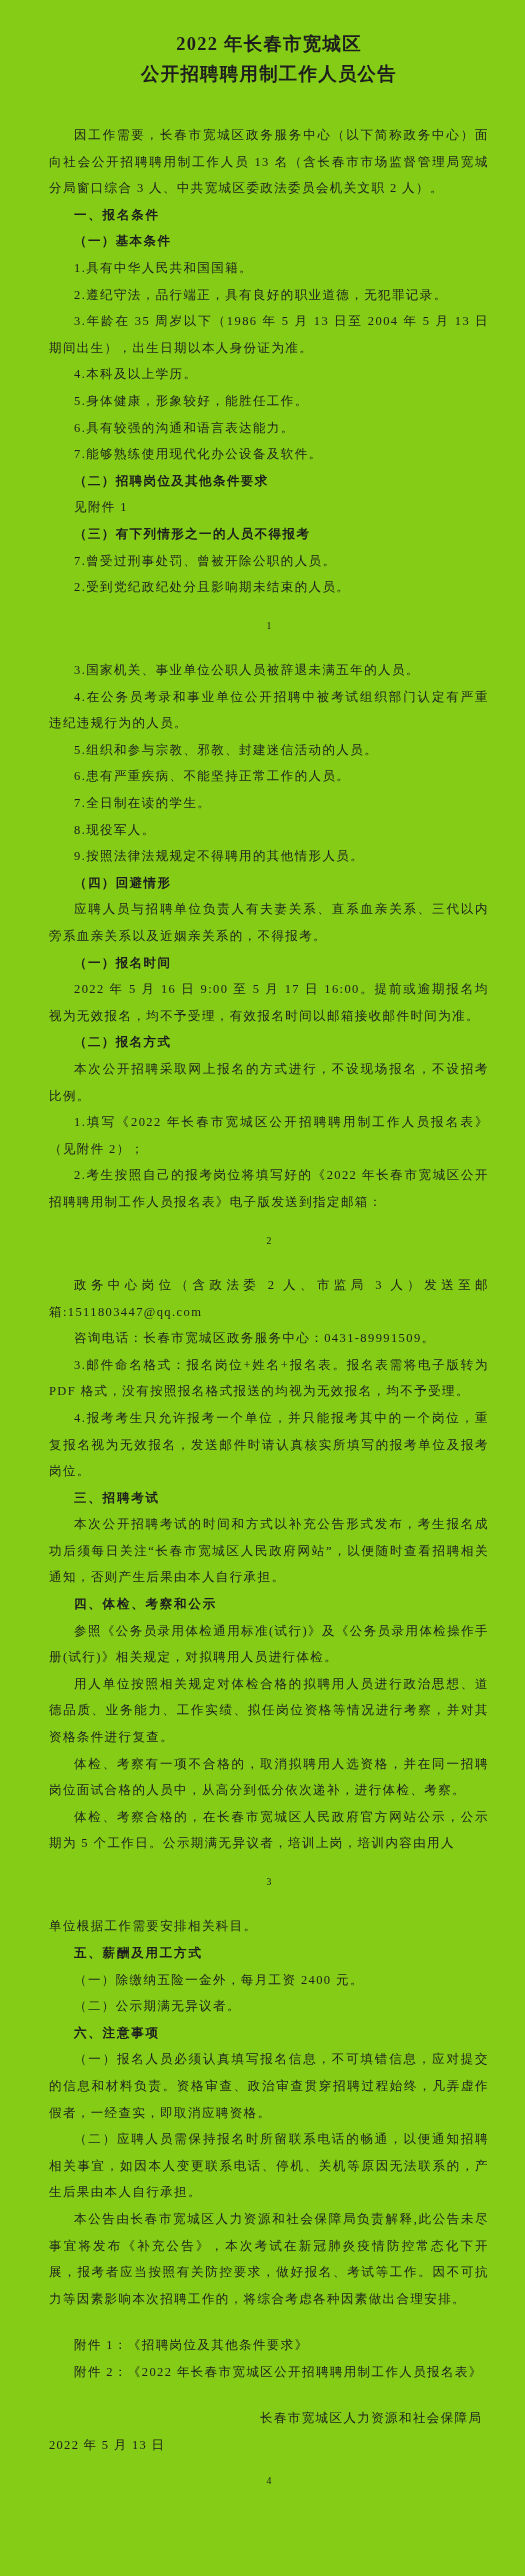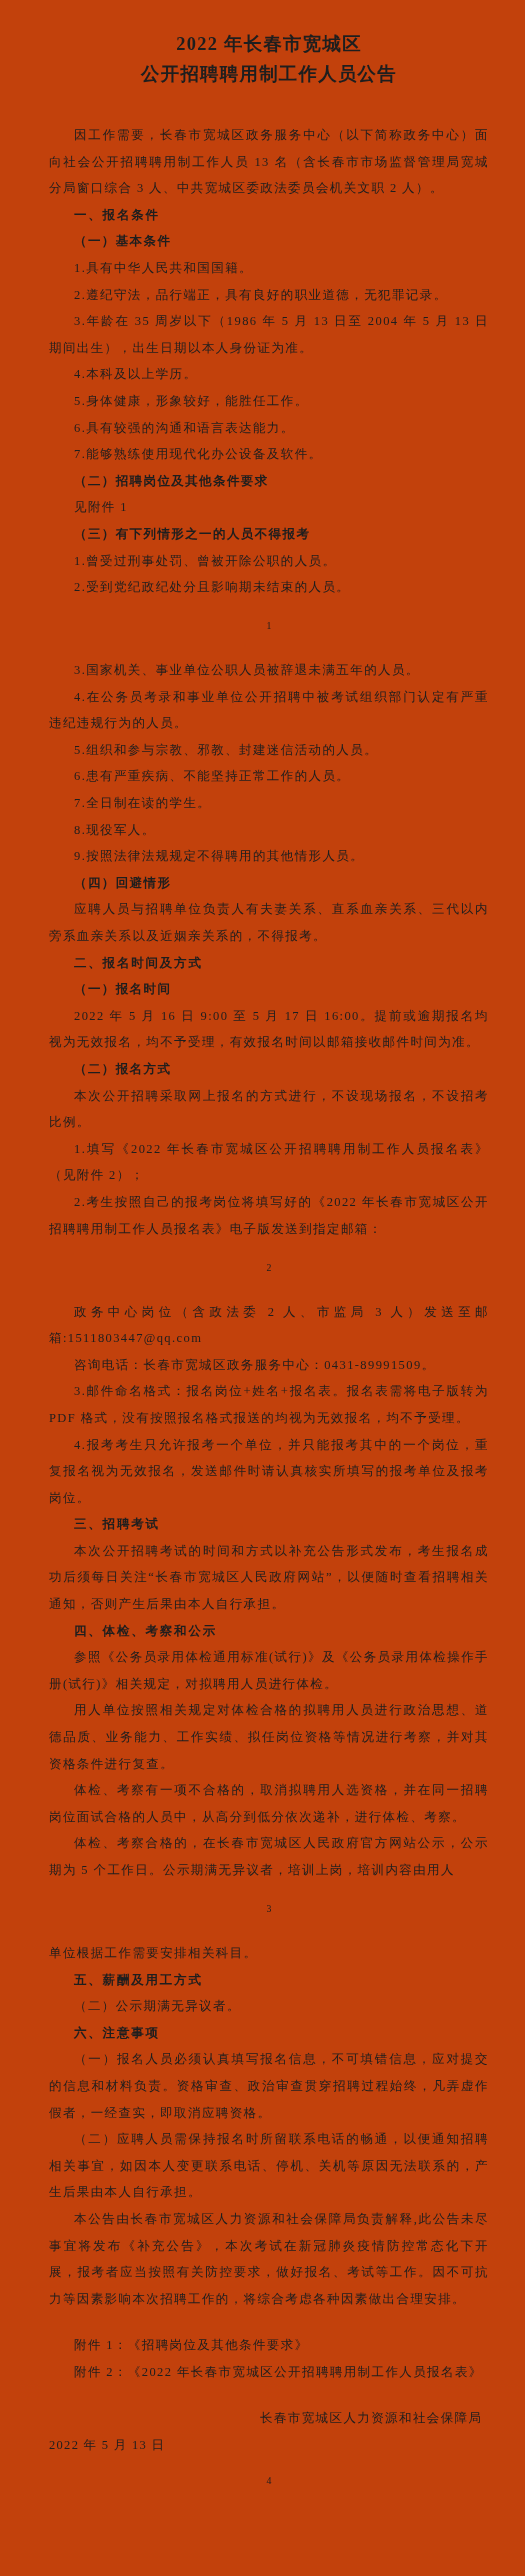--- a/index.html
+++ b/index.html
@@ -1,21 +1,21 @@
 <!DOCTYPE html>
 <html lang="zh" style="font-size:10.5px"><head>
 <meta charset="utf-8">
 <style>
   html, body { margin: 0; padding: 0; background: #ffffff; }
   .page {
     position: relative;
     width: 525px;
     min-height: 2576px;
     margin: 0 auto;
-    background: #c2410c;
+    background: #84cc16;
     color: #1e1e1e;
     box-sizing: border-box;
     padding: 29px 36px 18.4px 49px;
     font-family: "Liberation Serif", "DejaVu Serif", serif;
   }
   .title {
     text-align: center;
     font-size: 18.4px;
     font-weight: 700;
     line-height: 30px;
@@ -78,33 +78,32 @@
       <div class="block para">1.具有中华人民共和国国籍。</div>
       <div class="block para">2.遵纪守法，品行端正，具有良好的职业道德，无犯罪记录。</div>
       <div class="block para">3.年龄在 35 周岁以下（1986 年 5 月 13 日至 2004 年 5 月 13 日期间出生），出生日期以本人身份证为准。</div>
       <div class="block para">4.本科及以上学历。</div>
       <div class="block para">5.身体健康，形象较好，能胜任工作。</div>
       <div class="block para">6.具有较强的沟通和语言表达能力。</div>
       <div class="block para">7.能够熟练使用现代化办公设备及软件。</div>
       <div class="block h2">（二）招聘岗位及其他条件要求</div>
       <div class="block para">见附件 1</div>
       <div class="block h2">（三）有下列情形之一的人员不得报考</div>
-      <div class="block para">1.曾受过刑事处罚、曾被开除公职的人员。</div>
+      <div class="block para">7.曾受过刑事处罚、曾被开除公职的人员。</div>
       <div class="block para">2.受到党纪政纪处分且影响期未结束的人员。</div>
       <div class="block pagenum">1</div>
       <div class="block para">3.国家机关、事业单位公职人员被辞退未满五年的人员。</div>
       <div class="block para">4.在公务员考录和事业单位公开招聘中被考试组织部门认定有严重违纪违规行为的人员。</div>
       <div class="block para">5.组织和参与宗教、邪教、封建迷信活动的人员。</div>
       <div class="block para">6.患有严重疾病、不能坚持正常工作的人员。</div>
       <div class="block para">7.全日制在读的学生。</div>
       <div class="block para">8.现役军人。</div>
       <div class="block para">9.按照法律法规规定不得聘用的其他情形人员。</div>
       <div class="block h2">（四）回避情形</div>
       <div class="block para">应聘人员与招聘单位负责人有夫妻关系、直系血亲关系、三代以内旁系血亲关系以及近姻亲关系的，不得报考。</div>
-      <div class="block h1">二、报名时间及方式</div>
       <div class="block h2">（一）报名时间</div>
       <div class="block para">2022 年 5 月 16 日 9:00 至 5 月 17 日 16:00。提前或逾期报名均视为无效报名，均不予受理，有效报名时间以邮箱接收邮件时间为准。</div>
       <div class="block h2">（二）报名方式</div>
       <div class="block para">本次公开招聘采取网上报名的方式进行，不设现场报名，不设招考比例。</div>
       <div class="block para">1.填写《2022 年长春市宽城区公开招聘聘用制工作人员报名表》（见附件 2）；</div>
       <div class="block para">2.考生按照自己的报考岗位将填写好的《2022 年长春市宽城区公开招聘聘用制工作人员报名表》电子版发送到指定邮箱：</div>
       <div class="block pagenum">2</div>
       <div class="block para">政务中心岗位（含政法委 2 人、市监局 3 人）发送至邮箱:1511803447@qq.com</div>
       <div class="block para">咨询电话：长春市宽城区政务服务中心：0431-89991509。</div>
       <div class="block para">3.邮件命名格式：报名岗位+姓名+报名表。报名表需将电子版转为 PDF 格式，没有按照报名格式报送的均视为无效报名，均不予受理。</div>
@@ -112,20 +111,21 @@
       <div class="block h1">三、招聘考试</div>
       <div class="block para">本次公开招聘考试的时间和方式以补充公告形式发布，考生报名成功后须每日关注“长春市宽城区人民政府网站”，以便随时查看招聘相关通知，否则产生后果由本人自行承担。</div>
       <div class="block h1">四、体检、考察和公示</div>
       <div class="block para">参照《公务员录用体检通用标准(试行)》及《公务员录用体检操作手册(试行)》相关规定，对拟聘用人员进行体检。</div>
       <div class="block para">用人单位按照相关规定对体检合格的拟聘用人员进行政治思想、道德品质、业务能力、工作实绩、拟任岗位资格等情况进行考察，并对其资格条件进行复查。</div>
       <div class="block para">体检、考察有一项不合格的，取消拟聘用人选资格，并在同一招聘岗位面试合格的人员中，从高分到低分依次递补，进行体检、考察。</div>
       <div class="block para">体检、考察合格的，在长春市宽城区人民政府官方网站公示，公示期为 5 个工作日。公示期满无异议者，培训上岗，培训内容由用人</div>
       <div class="block pagenum">3</div>
       <div class="block para-cont">单位根据工作需要安排相关科目。</div>
       <div class="block h1">五、薪酬及用工方式</div>
+      <div class="block para">（一）除缴纳五险一金外，每月工资 2400 元。</div>
       <div class="block para">（二）公示期满无异议者。</div>
       <div class="block h1">六、注意事项</div>
       <div class="block para">（一）报名人员必须认真填写报名信息，不可填错信息，应对提交的信息和材料负责。资格审查、政治审查贯穿招聘过程始终，凡弄虚作假者，一经查实，即取消应聘资格。</div>
       <div class="block para">（二）应聘人员需保持报名时所留联系电话的畅通，以便通知招聘相关事宜，如因本人变更联系电话、停机、关机等原因无法联系的，产生后果由本人自行承担。</div>
       <div class="block para">本公告由长春市宽城区人力资源和社会保障局负责解释,此公告未尽事宜将发布《补充公告》，本次考试在新冠肺炎疫情防控常态化下开展，报考者应当按照有关防控要求，做好报名、考试等工作。因不可抗力等因素影响本次招聘工作的，将综合考虑各种因素做出合理安排。</div>
       <div class="block attach gap-top">附件 1：《招聘岗位及其他条件要求》</div>
       <div class="block attach">附件 2：《2022 年长春市宽城区公开招聘聘用制工作人员报名表》</div>
     </div>
 
   <div class="signature">长春市宽城区人力资源和社会保障局</div>

